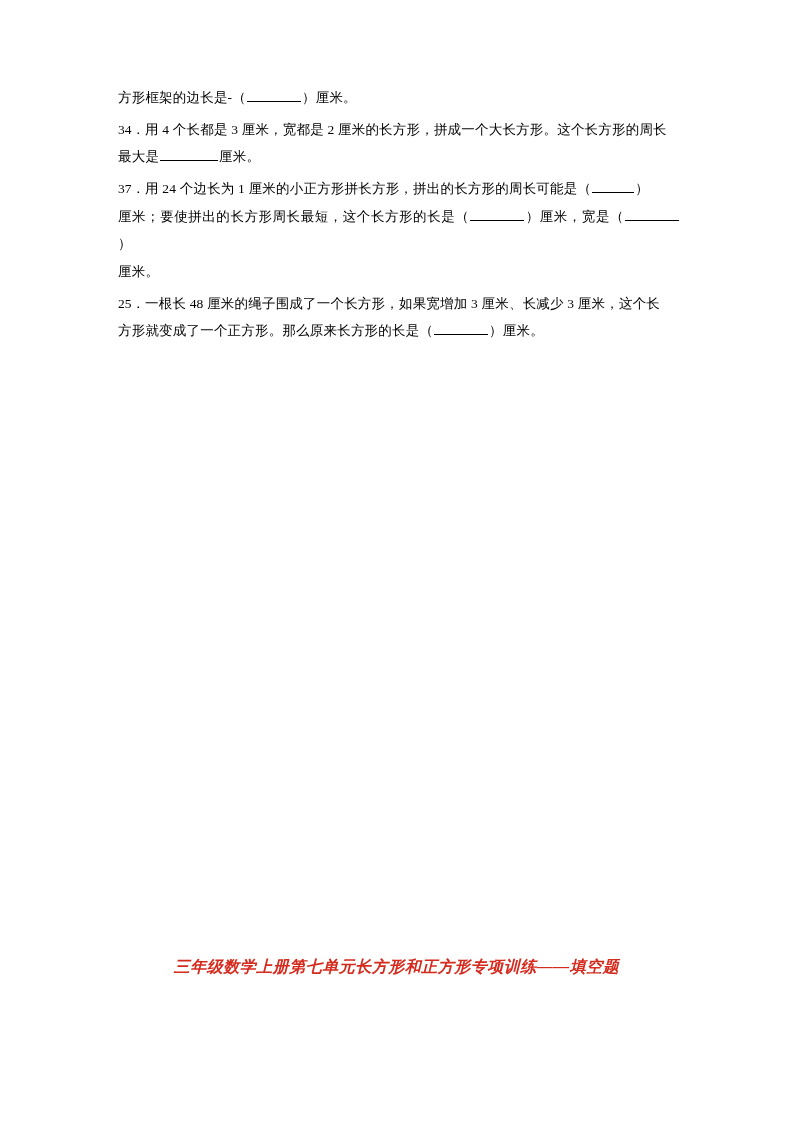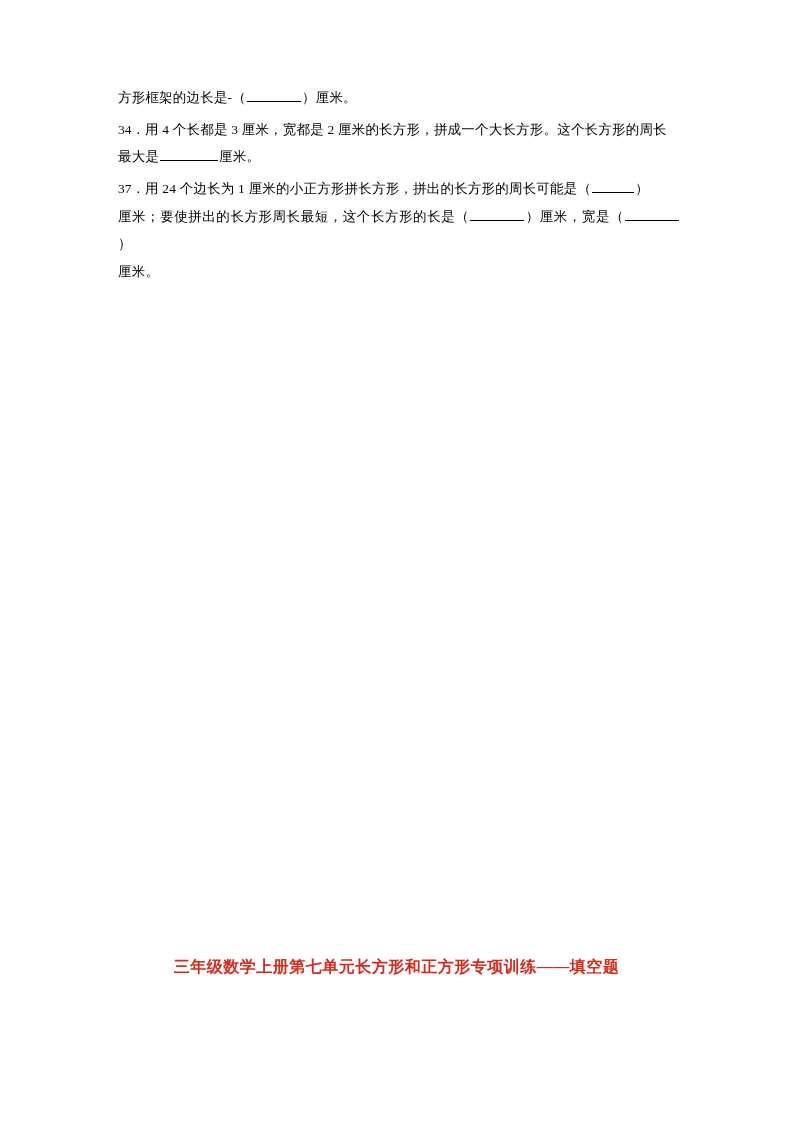--- a/index.html
+++ b/index.html
@@ -58,20 +58,21 @@
     width: 793px;
     text-align: center;
   }
   .answer-title {
     color: #d52b1e;
     font-weight: bold;
     font-size: 16px;
     font-family: "Liberation Serif", "DejaVu Serif", serif;
     line-height: 2.1;
     letter-spacing: 0.5px;
+    font-style: italic;
   }
   .answer-sub {
     color: #d52b1e;
     font-weight: bold;
     font-size: 16px;
     line-height: 2.1;
     letter-spacing: 0.5px;
   }
 </style>
 </head>
@@ -80,19 +81,20 @@
 <div class="page">
   <div class="content">
 
     <p class="q q-continue"><span>方形框架的边长是-（</span><span class="blank-line b-paren"></span><span>）厘米。</span></p>
 
     <p class="q"><span class="q-num">34．</span><span>用 4 个长都是 3 厘米，宽都是 2 厘米的长方形，拼成一个大长方形。这个长方形的周长</span><br><span>最大是</span><span class="blank-line b-mid"></span><span>厘米。</span></p>
 
     <p class="q"><span class="q-num">37．</span><span>用 24 个边长为 1 厘米的小正方形拼长方形，拼出的长方形的周长可能是（</span><span class="blank-line b-paren-sm"></span><span>）</span><br><span>厘米；要使拼出的长方形周长最短，这个长方形的长是（</span><span class="blank-line b-paren"></span><span>）厘米，宽是（</span><span class="blank-line b-paren"></span><span>）</span><br><span>厘米。</span></p>
 
 
+    <p class="q"><span class="q-num">25．</span><span>一根长 48 厘米的绳子围成了一个长方形，如果宽增加 3 厘米、长减少 3 厘米，这个长</span><br><span>方形就变成了一个正方形。那么原来长方形的长是（</span><span class="blank-line b-paren"></span><span>）厘米。</span></p>
 
   </div>
 
   <div class="answer-block">
     <div class="answer-title">三年级数学上册第七单元长方形和正方形专项训练——填空题</div>
   </div>
 </div>
 
 </body></html>

